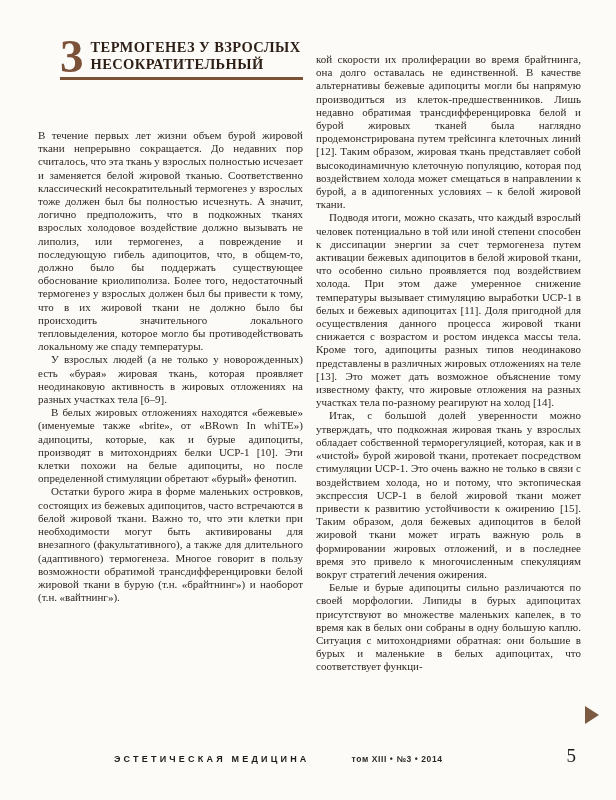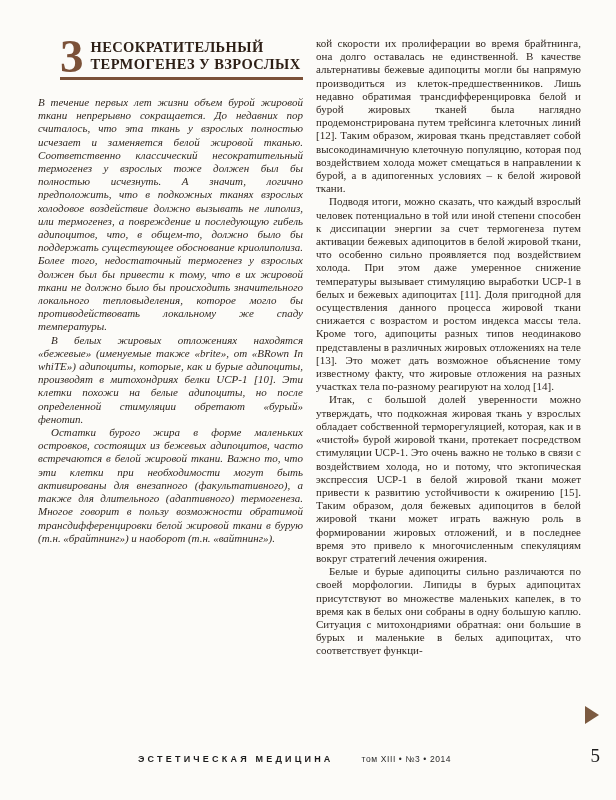--- a/index.html
+++ b/index.html
@@ -43,22 +43,23 @@
     color: #2d1f16;
   }
 
   
   .column {
     position: absolute;
     width: 265px;
     overflow: hidden;
     text-align: justify;
     color: #2f2720;
+    margin-top: 16px;
   }
-  .column-left  { left: 38px;  top: 96px; height: 645px; font-style: italic; }
+  .column-left  { left: 38px;  top: 113px; height: 645px; }
   .column-right { left: 316px; top: 37px; height: 704px; }
 
   .column p {
     margin: 0;
     font-family: "Liberation Serif", serif;
     font-size: 11px;
     line-height: 13.2px;
     word-spacing: -0.2px;
   }
   .column p.indent { text-indent: 13px; }
@@ -70,39 +71,39 @@
     top: 706px;
     width: 0; height: 0;
     border-left: 14px solid #7b5a41;
     border-top: 9px solid transparent;
     border-bottom: 9px solid transparent;
   }
 
   
   .footer {
     position: absolute;
-    left: 56px;
+    left: 32px;
     top: 746px;
     width: 544px;
     display: flex;
     align-items: baseline;
   }
   .journal-name {
     margin-left: 82px;
     font-family: "Liberation Sans", sans-serif;
     font-weight: bold;
     font-size: 9px;
     letter-spacing: 3.2px;
     color: #1c1c1c;
     white-space: nowrap;
   }
   .issue-info {
-    margin-left: 28px;
+    margin-left: 42px;
     font-family: "Liberation Sans", sans-serif;
-    font-weight: 400;
+    font-weight: 700;
     font-size: 8.5px;
     letter-spacing: 0.6px;
     color: #2a2a2a;
     white-space: nowrap;
   }
   .page-number {
     margin-left: auto;
     font-family: "Liberation Serif", serif;
     font-size: 19px;
     line-height: 1;
@@ -110,27 +111,28 @@
   }
 </style>
 </head>
 <body>
 
 <div class="page">
 
   <div class="chapter-header">
     <div class="chapter-number">3</div>
     <div class="chapter-title">
+      <div>ТЕРМОГЕНЕЗ У ВЗРОСЛЫХ</div>
       <div>НЕСОКРАТИТЕЛЬНЫЙ</div>
-      <div>ТЕРМОГЕНЕЗ У ВЗРОСЛЫХ</div>
     </div>
   </div>
 
   <div class="column column-left">
     <p>В течение первых лет жизни объем бурой жировой ткани непрерывно сокращается. До недавних пор считалось, что эта ткань у взрослых полностью исчезает и заменяется белой жировой тканью. Соответственно классический несократительный термогенез у взрослых тоже должен был бы полностью исчезнуть. А значит, логично предположить, что в подкожных тканях взрослых холодовое воздействие должно вызывать не липолиз, или термогенез, а повреждение и последующую гибель адипоцитов, что, в общем-то, должно было бы поддержать существующее обоснование криолиполиза. Более того, недостаточный термогенез у взрослых должен был бы привести к тому, что в их жировой ткани не должно было бы происходить значительного локального тепловыделения, которое могло бы противодействовать локальному же спаду температуры.</p>
+    <p class="indent">У взрослых людей (а не только у новорожденных) есть «бурая» жировая ткань, которая проявляет неодинаковую активность в жировых отложениях на разных участках тела [6–9].</p>
     <p class="indent">В белых жировых отложениях находятся «бежевые» (именуемые также «brite», от «BRown In whiTE») адипоциты, которые, как и бурые адипоциты, производят в митохондриях белки UCP-1 [10]. Эти клетки похожи на белые адипоциты, но после определенной стимуляции обретают «бурый» фенотип.</p>
     <p class="indent">Остатки бурого жира в форме маленьких островков, состоящих из бежевых адипоцитов, часто встречаются в белой жировой ткани. Важно то, что эти клетки при необходимости могут быть активированы для внезапного (факультативного), а также для длительного (адаптивного) термогенеза. Многое говорит в пользу возможности обратимой трансдифференцировки белой жировой ткани в бурую (т.н. «брайтнинг») и наоборот (т.н. «вайтнинг»).</p>
   </div>
 
   <div class="column column-right">
     <p>кой скорости их пролиферации во время брайтнинга, она долго оставалась не единственной. В качестве альтернативы бежевые адипоциты могли бы напрямую производиться из клеток-предшественников. Лишь недавно обратимая трансдифференцировка белой и бурой жировых тканей была наглядно продемонстрирована путем трейсинга клеточных линий [12]. Таким образом, жировая ткань представляет собой высокодинамичную клеточную популяцию, которая под воздействием холода может смещаться в направлении к бурой, а в адипогенных условиях – к белой жировой ткани.</p>
     <p class="indent">Подводя итоги, можно сказать, что каждый взрослый человек потенциально в той или иной степени способен к диссипации энергии за счет термогенеза путем активации бежевых адипоцитов в белой жировой ткани, что особенно сильно проявляется под воздействием холода. При этом даже умеренное снижение температуры вызывает стимуляцию выработки UCP-1 в белых и бежевых адипоцитах [11]. Доля пригодной для осуществления данного процесса жировой ткани снижается с возрастом и ростом индекса массы тела. Кроме того, адипоциты разных типов неодинаково представлены в различных жировых отложениях на теле [13]. Это может дать возможное объяснение тому известному факту, что жировые отложения на разных участках тела по-разному реагируют на холод [14].</p>
     <p class="indent">Итак, с большой долей уверенности можно утверждать, что подкожная жировая ткань у взрослых обладает собственной терморегуляцией, которая, как и в «чистой» бурой жировой ткани, протекает посредством стимуляции UCP-1. Это очень важно не только в связи с воздействием холода, но и потому, что эктопическая экспрессия UCP-1 в белой жировой ткани может привести к развитию устойчивости к ожирению [15]. Таким образом, доля бежевых адипоцитов в белой жировой ткани может играть важную роль в формировании жировых отложений, и в последнее время это привело к многочисленным спекуляциям вокруг стратегий лечения ожирения.</p>
     <p class="indent">Белые и бурые адипоциты сильно различаются по своей морфологии. Липиды в бурых адипоцитах присутствуют во множестве маленьких капелек, в то время как в белых они собраны в одну большую каплю. Ситуация с митохондриями обратная: они большие в бурых и маленькие в белых адипоцитах, что соответствует функци-</p>
   </div>

